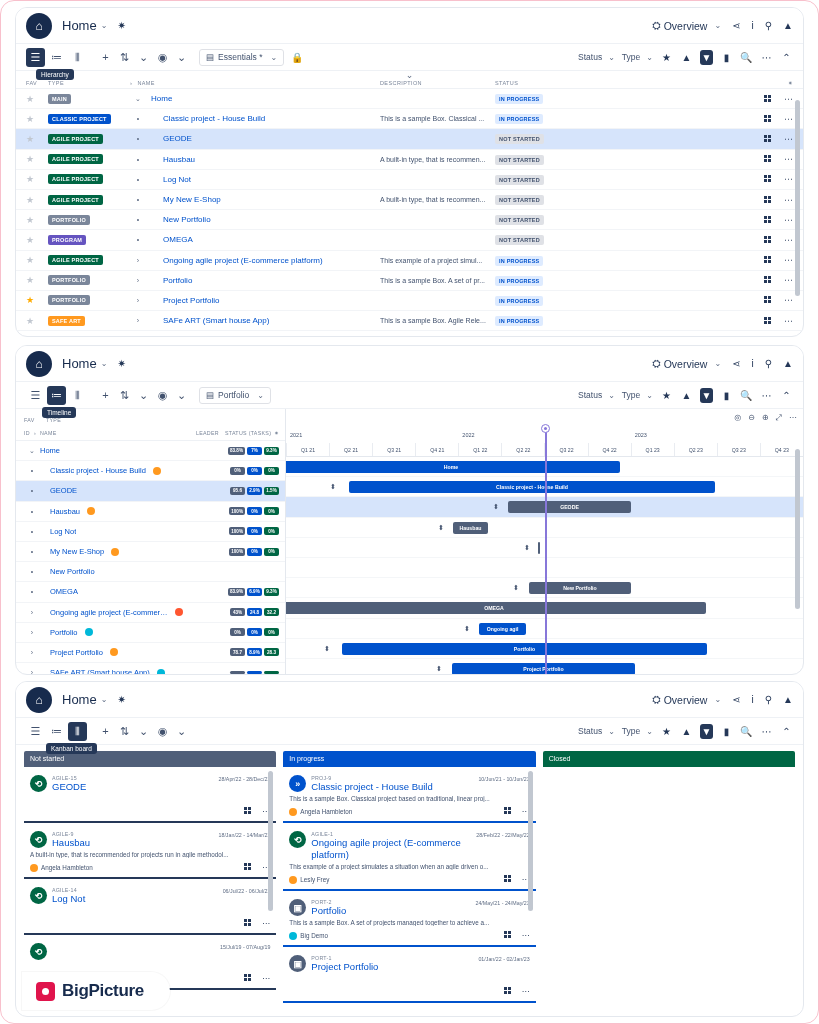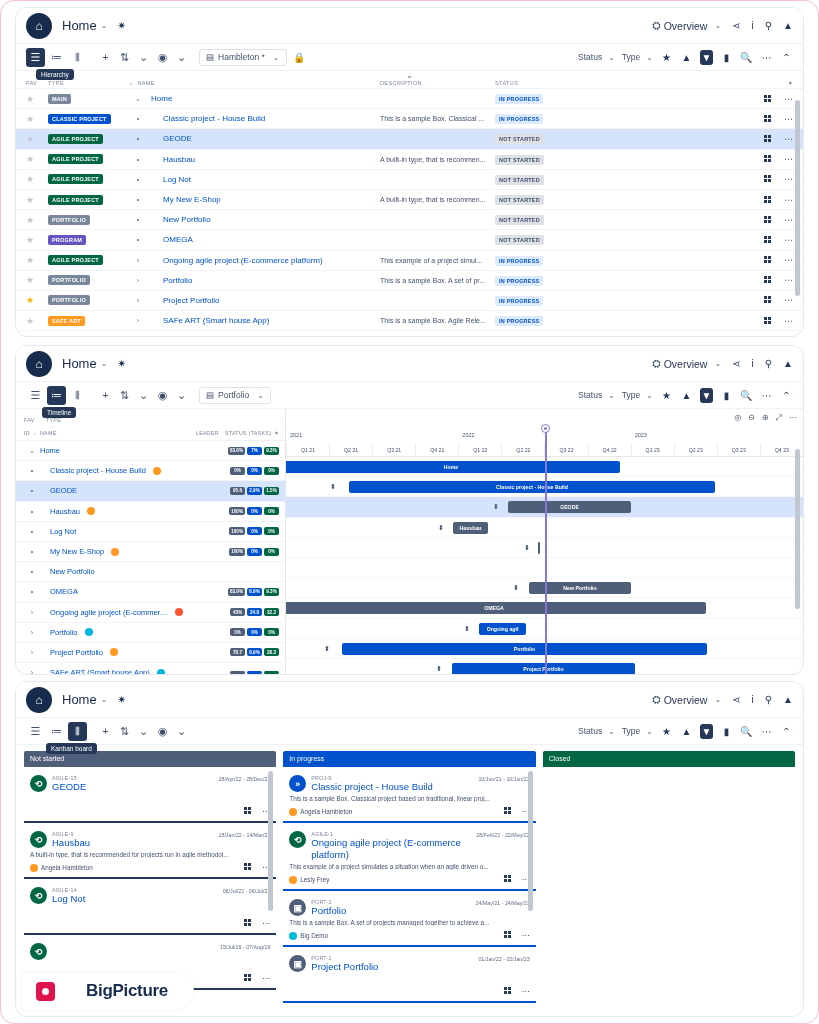--- a/index.html
+++ b/index.html
@@ -241,21 +241,21 @@
     padding:9px 26px 9px 14px;
     display:flex; align-items:center; gap:7px; z-index:40;
     box-shadow: 0 0 0 1px rgba(0,0,0,.03);
   }
   .bp-mark {
     width:19px; height:19px; background:#e0144c;
     border-radius:4px;
     display:flex; align-items:center; justify-content:center;
   }
   .bp-mark:after{ content:""; width:7px; height:7px; border-radius:50%; background:#fff; }
-  .bp-text { font-size:17px; font-weight:700; color:#172b4d; letter-spacing:-.3px;margin-left:24px; }
+  .bp-text { font-size:17px; font-weight:700; color:#172b4d; letter-spacing:-.3px; }
 </style>
 </head>
 <body>
 
 <div class="page">
 
   <div class="panel panel-1">
 
     <div class="app-header">
       <div class="home-circle">⌂</div>
@@ -282,21 +282,21 @@
         <div class="tb-btn">⦀</div>
       </div>
       <div class="tb-sep"></div>
       <div class="tb-btn">+</div>
       <div class="tb-btn">⇅</div>
       <div class="tb-btn">⌄</div>
       <div class="tb-btn">◉</div>
       <div class="tb-btn">⌄</div>
       <div class="tb-chip">
         <span>▤</span>
-        <span>Hambleton *</span>
+        <span>Essentials *</span>
         <span class="caret">⌄</span>
       </div>
       <div class="tb-lock">🔒</div>
       <div class="tb-right">
         <div class="tb-drop">
           <span>Status</span>
             <span class="caret">⌄</span>
         </div>
         <div class="tb-drop">
           <span>Type</span>

